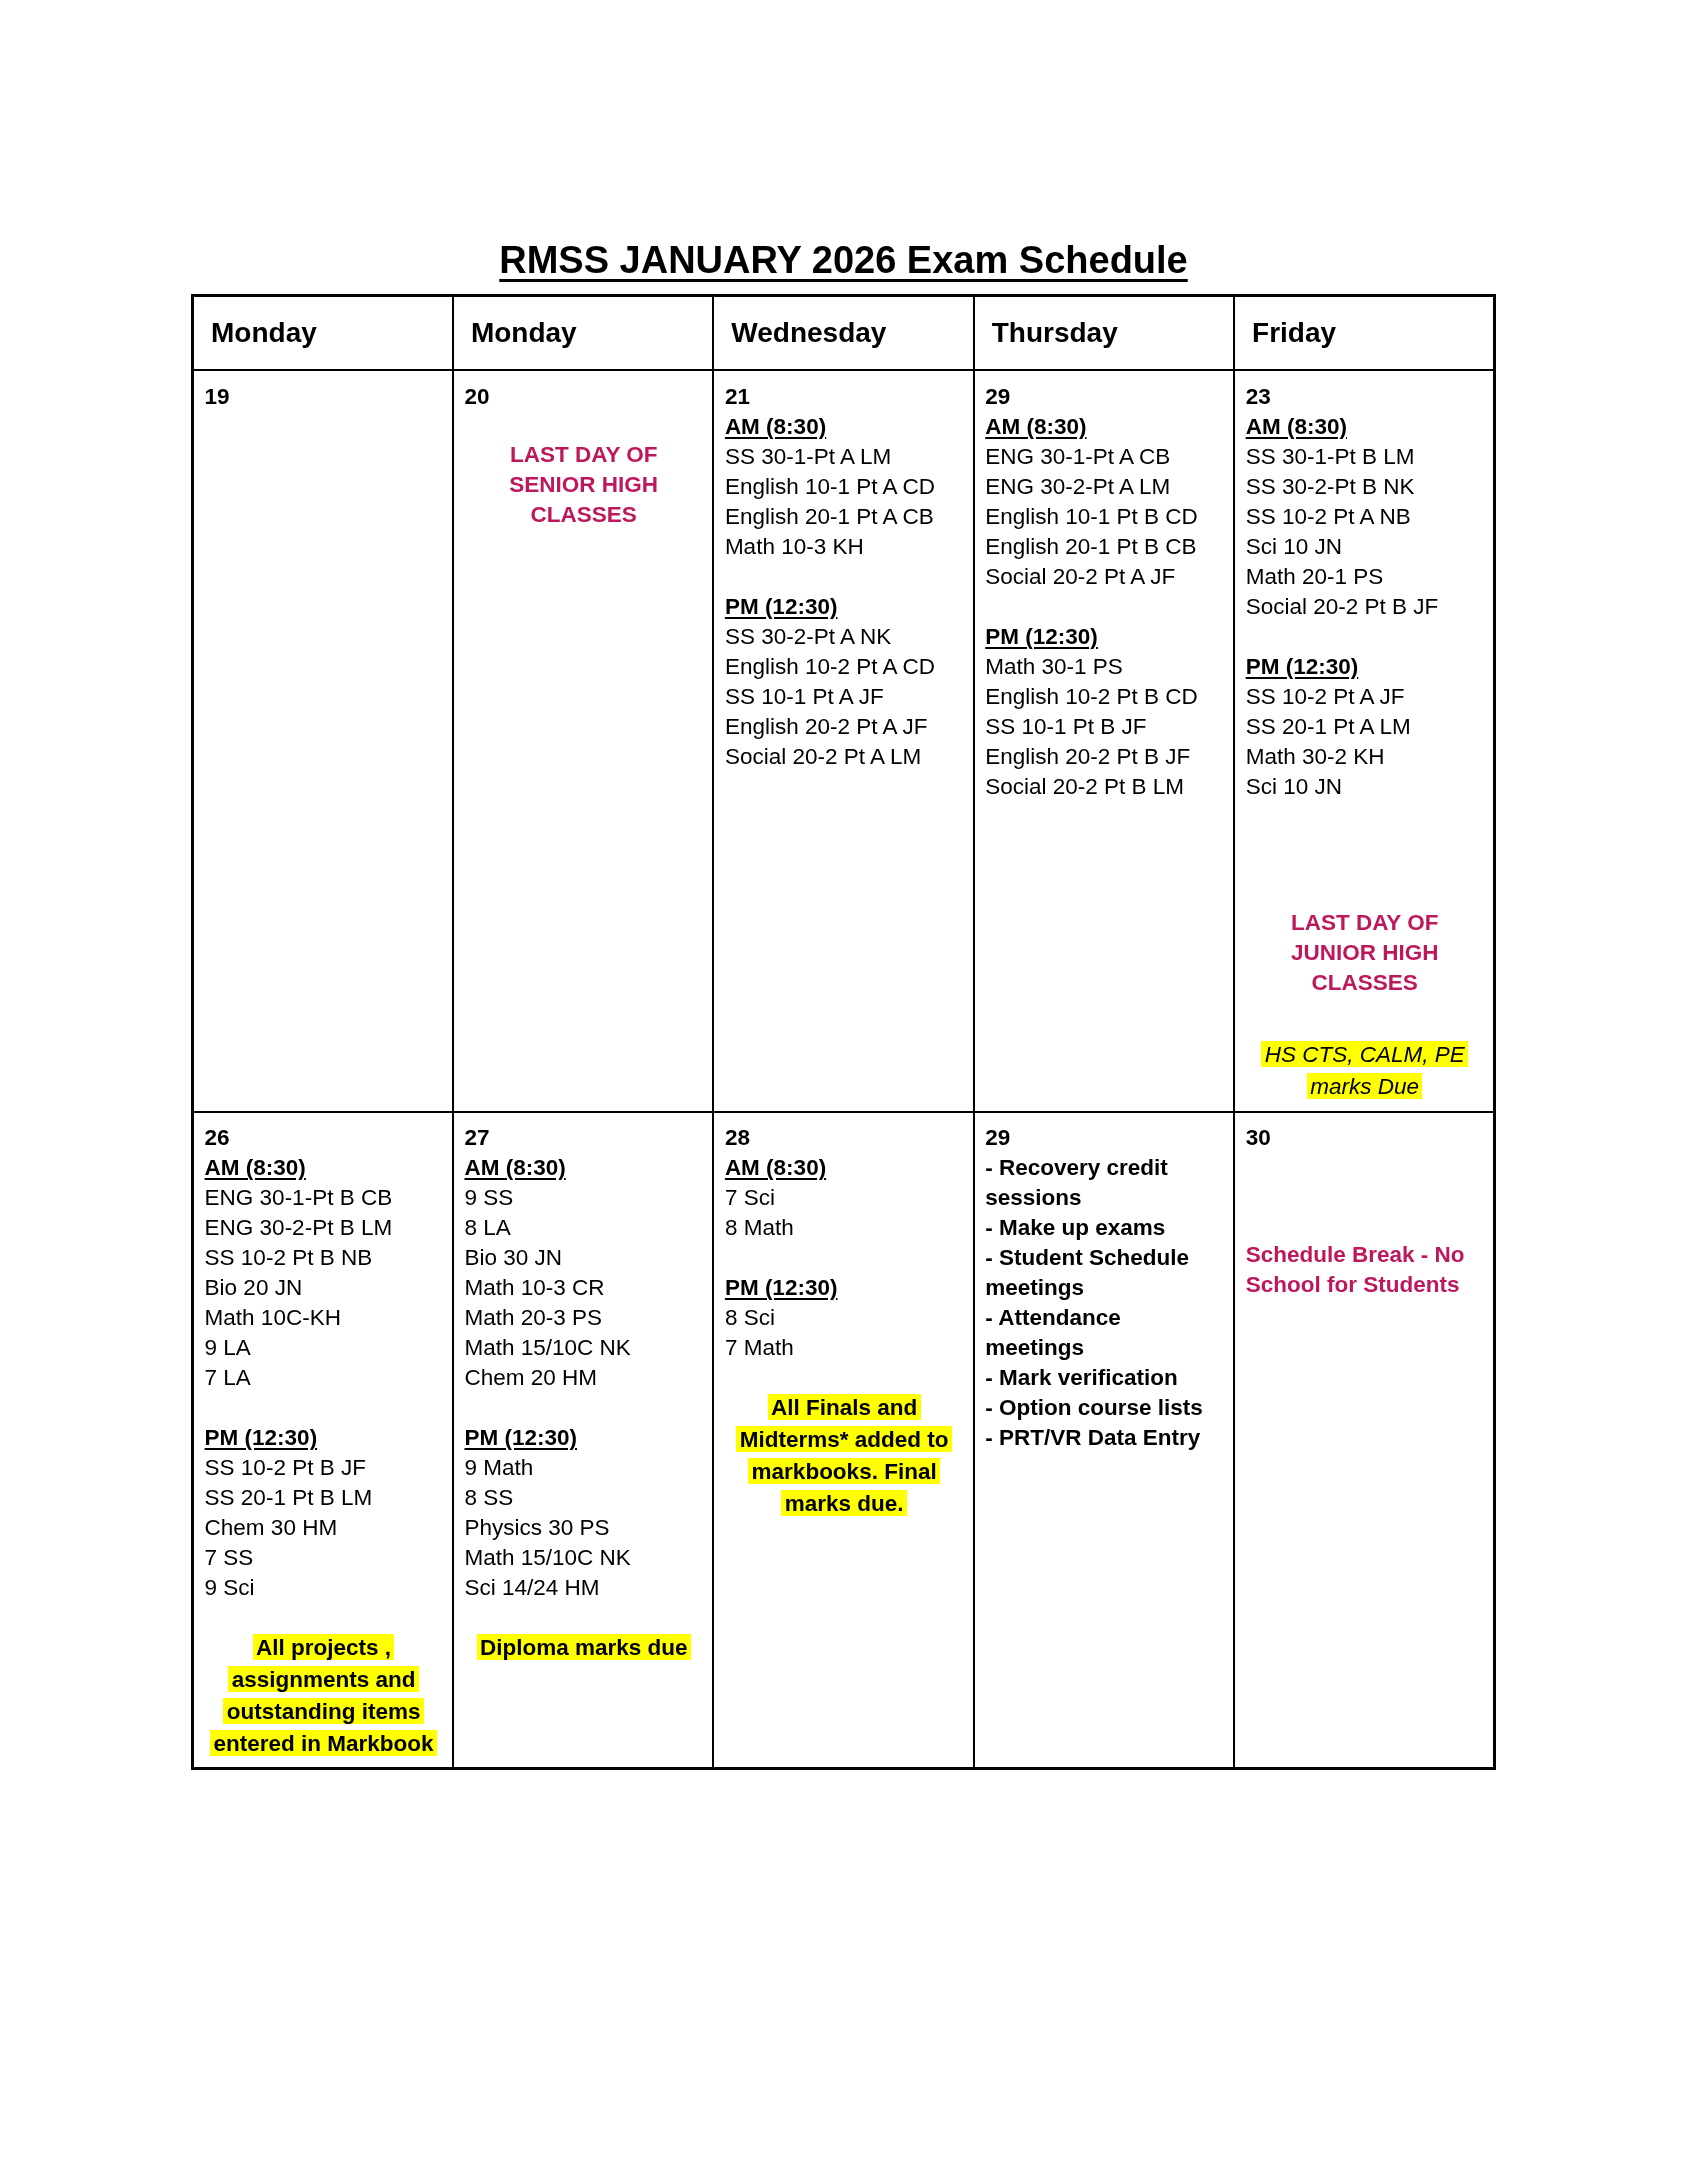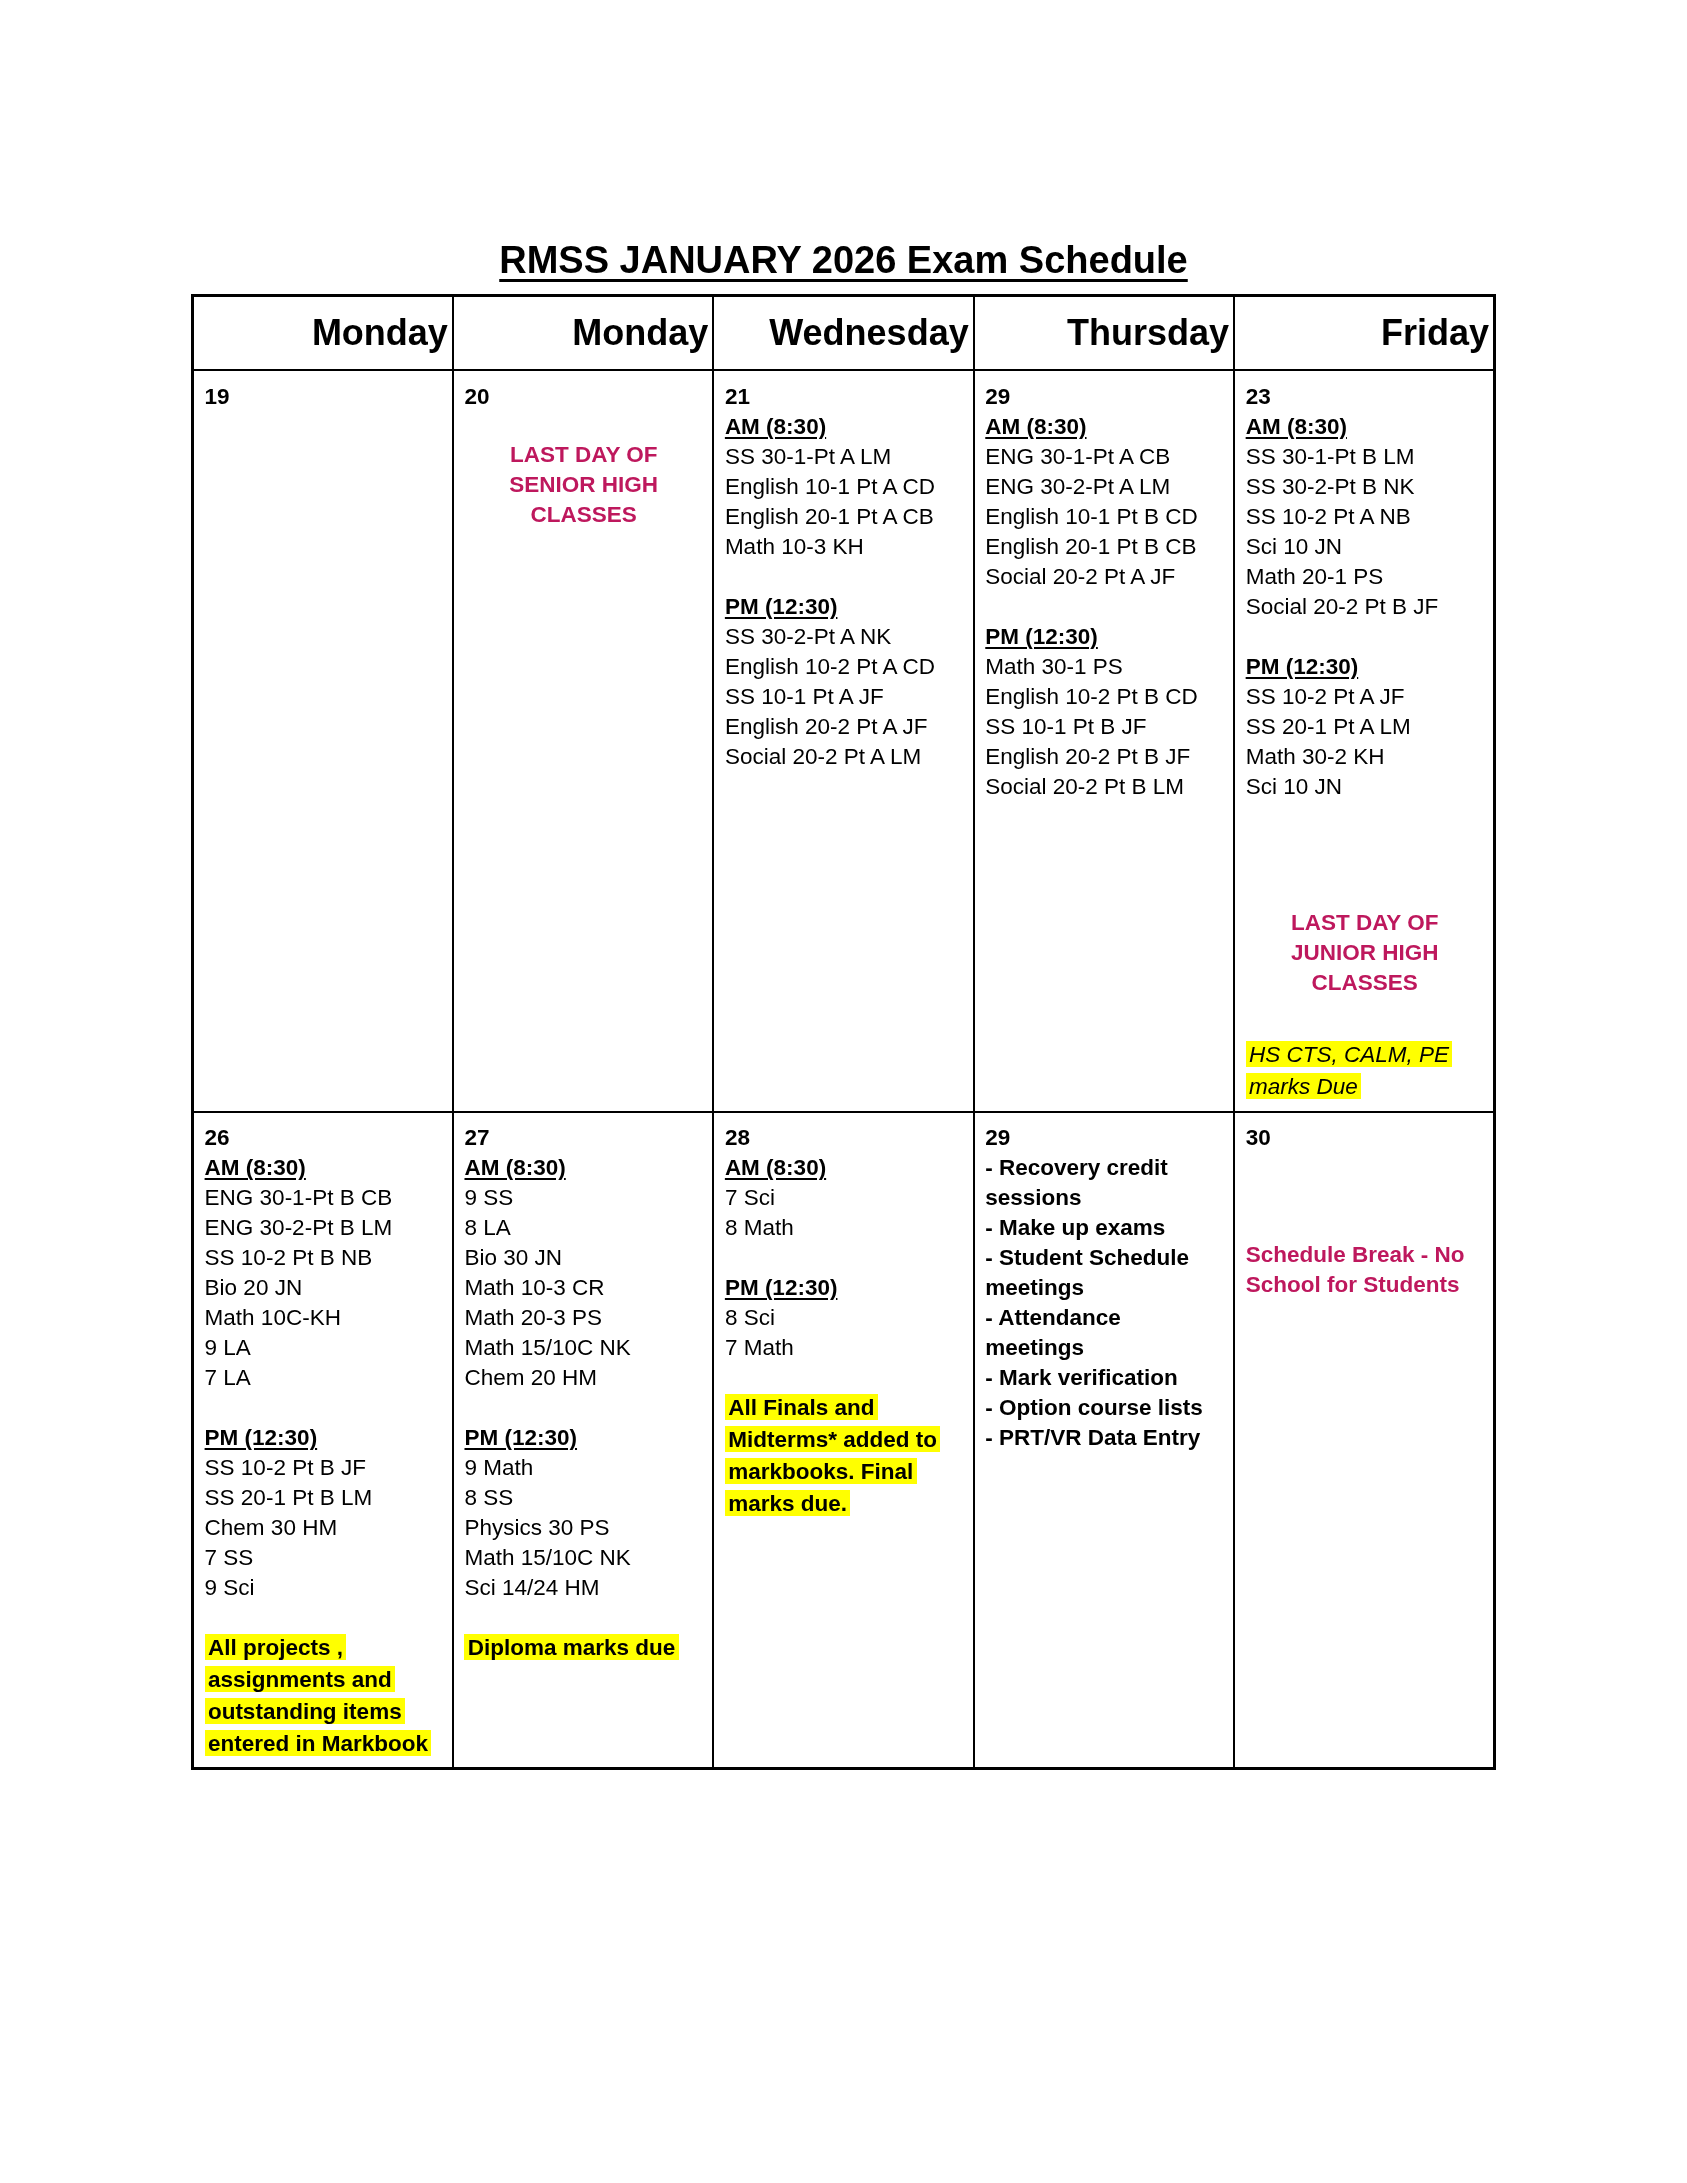--- a/index.html
+++ b/index.html
@@ -15,36 +15,36 @@
     text-decoration: underline; text-decoration-thickness: 3.3px;
     text-underline-offset: 6px;
     margin: 0 0 12px 0; white-space: nowrap;
   }
   table.cal {
     border-collapse: collapse; table-layout: fixed; width: 100%;
     border: 3.3px solid #000;
   }
   table.cal th, table.cal td { border: 2px solid #000; }
   table.cal th {
-    font-size: 36px; font-weight: 700; text-align: right;
-    vertical-align: middle; padding: 4px 4px; height: 64px;
+    font-size: 28px; font-weight: 700; text-align: left;
+    vertical-align: middle; padding: 4px 17px; height: 64px;
   }
   table.cal td {
     vertical-align: top; padding: 10.6px 9.3px 8px 10.6px;
     font-size: 22.5px; line-height: 30px;
   }
   tr.week-row-1 { height: 674px; }
   tr.week-row-2 { height: 599px; }
   .day-num { font-weight: 700; }
   .session-head { font-weight: 700; }
   .session-head span { text-decoration: underline; text-decoration-thickness: 2px; text-underline-offset: 3.3px; }
   .blue-note { color: #be185d; font-weight: 700; white-space: pre-line; }
   .align-center { text-align: center; }
   .align-left { text-align: left; }
-  .hl-note { white-space: pre-line; line-height: 32px; }
+  .hl-note { white-space: pre-line; line-height: 32px; text-align: center; }
   .hl-note.bold { font-weight: 700; }
   .hl-note.italic { font-style: italic; }
   .hl-note span {
     background: #ffff00; padding: 0.7px 3.3px;
     -webkit-box-decoration-break: clone; box-decoration-break: clone;
   }
   .task-item { font-weight: 700; white-space: pre-line; }
   .gap { width: 100%; }
 </style>
 </head>

